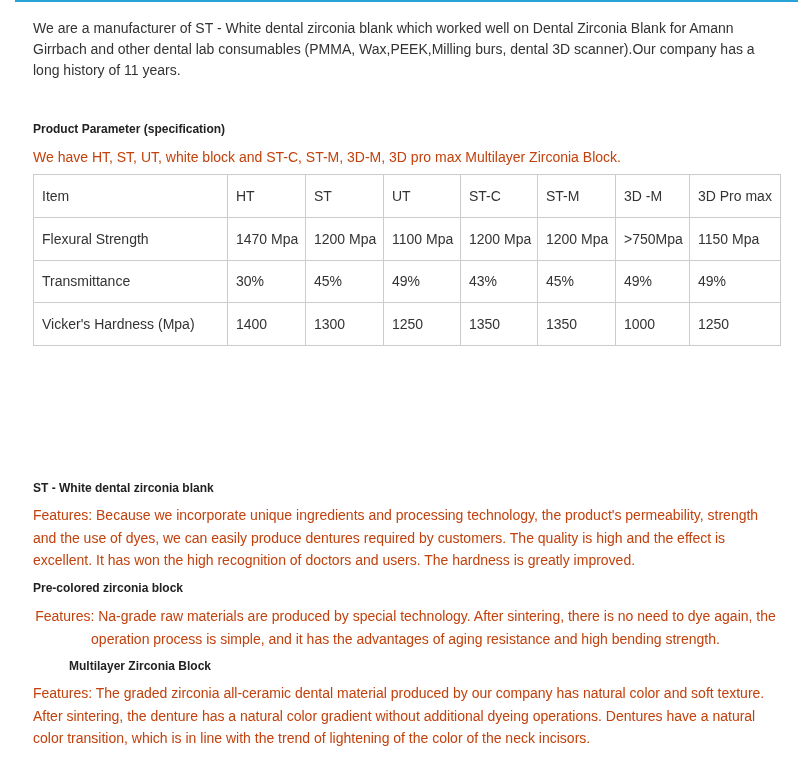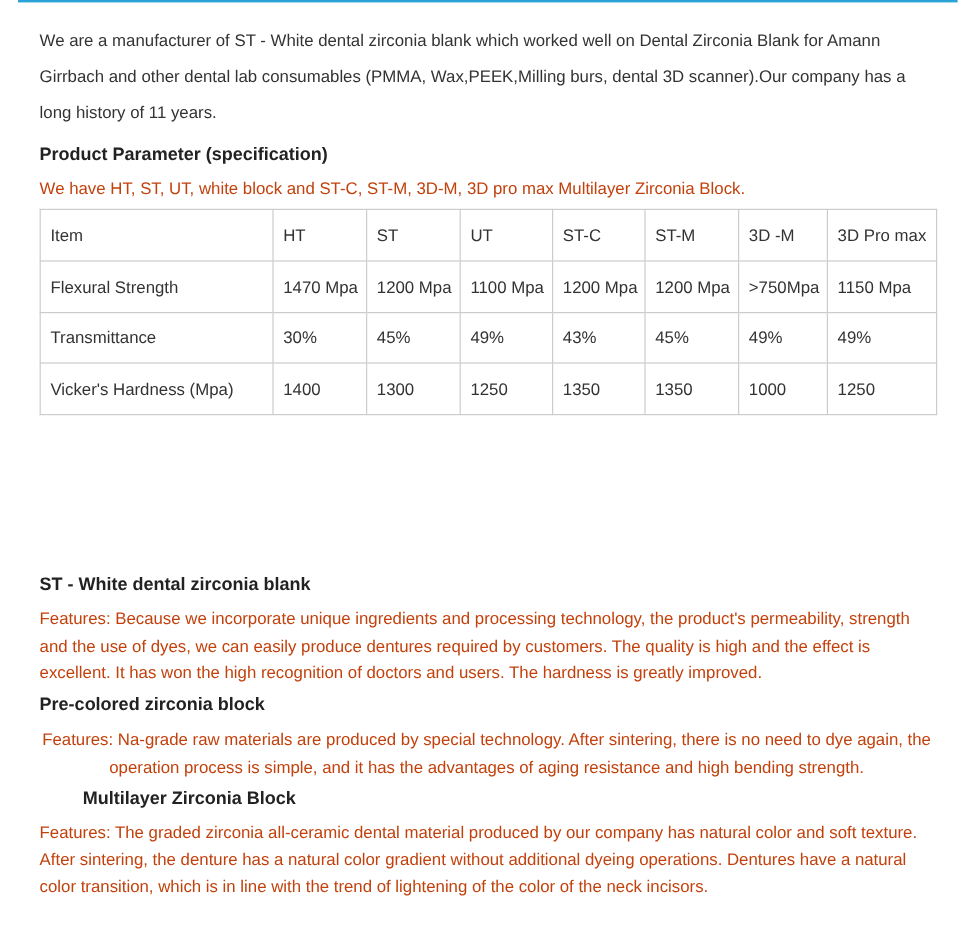--- a/index.html
+++ b/index.html
@@ -8,25 +8,25 @@
     font-family: "Liberation Sans", sans-serif; color: #333333;
     font-size: 14px;
   }
   .top-rule {
     position: absolute; left: 15px; top: 0; width: 783px; height: 2px;
     background: #29a3d6;
   }
   .content { position: absolute; left: 33px; top: 0; width: 750px; }
   .intro {
     position: absolute; left: 0; top: 18px; width: 750px;
-    line-height: 30px; margin: 0; color: #333;
+    line-height: 21px; margin: 0; color: #333;
   }
   .h {
     position: absolute; left: 0; margin: 0; font-weight: bold; color: #222;
-    font-size: 15px; line-height: 20px;
+    font-size: 12px; line-height: 20px;
   }
   .p {
     position: absolute; left: 0; margin: 0; width: 745px;
     line-height: 22.7px; color: #c2410c;
   }
   table.spec {
     position: absolute; left: 0; top: 174px;
     border-collapse: collapse; table-layout: fixed; width: 747px;
     font-size: 14px; color: #333;
   }

